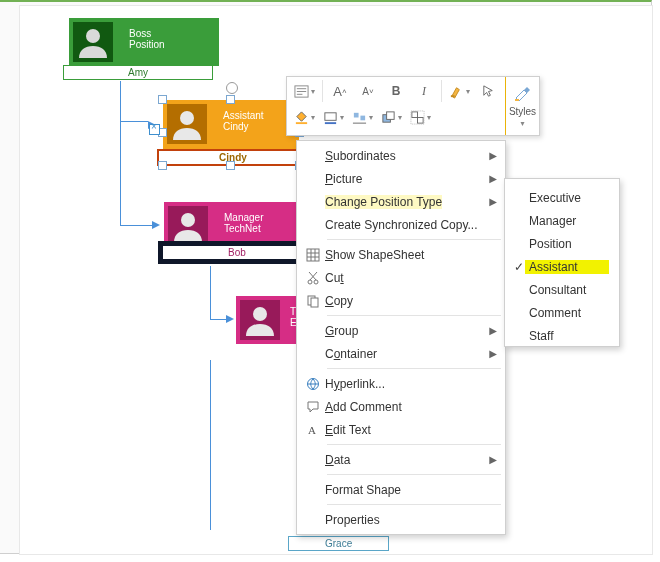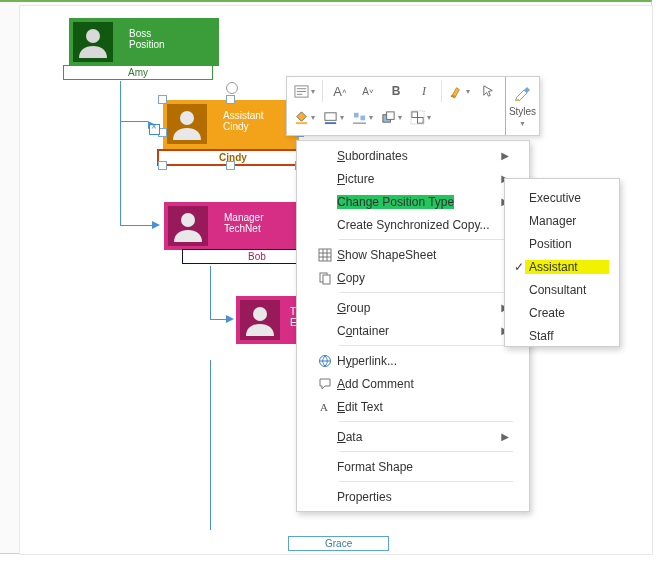--- a/index.html
+++ b/index.html
@@ -120,23 +120,22 @@
   
   .manager {
     left: 144px; top: 196px;
     width: 136px; height: 48px;
     background: #d62d85;
   }
   .manager .avatar { background: #981a5a; }
   .manager .box-labels { left: 60px; }
   .manager .name-plate {
     width: 148px;
-    border: 1px solid #0f172a;
+    border: 5px solid #0f172a;
     color: #a22265;
-    margin-left: 24px;
   }
 
   
   .sub {
     left: 216px; top: 290px;
     width: 80px;   
     height: 48px;
     background: #d62d85;
     overflow: hidden;
   }
@@ -257,21 +256,21 @@
   }
 
   
   .ctx {
     position: absolute;
     left: 296px; top: 140px;
     width: 208px;
     background: #fff;
     border: 1px solid #cfcfcf;
     box-shadow: 2px 3px 6px rgba(0,0,0,.18);
-    padding: 3px 12px;
+    padding: 3px 0;
   }
   .ctx .item {
     display: flex;
     align-items: center;
     height: 23px;
     padding: 0 8px 0 4px;
     position: relative;
     color: #333;
   }
   .ctx .icon-slot {
@@ -283,21 +282,21 @@
   .ctx .icon-slot svg { width: 14px; height: 14px; }
   .ctx .label { flex: 1; }
   .ctx .label u { text-decoration: underline; }
   .ctx .subarrow {
     font-size: 10px;
     color: #666;
     margin-left: 6px;
   }
   .ctx .sep-row { height: 1px; margin: 3px 4px 3px 30px; background: #e3e3e3; }
   .ctx .highlighted .label span.hl {
-    background: #22c55e;
+    background: #fef9c3;
   }
 
   
   .submenu {
     position: absolute;
     left: 504px; top: 178px;
     width: 114px;
     background: #fff;
     border: 1px solid #cfcfcf;
     box-shadow: 2px 3px 6px rgba(0,0,0,.18);
@@ -522,20 +521,30 @@
         <svg viewBox="0 0 14 14">
           <rect x="1" y="1" width="12" height="12" fill="none" stroke="#777"></rect>
           <path d="M1 5h12M1 9h12M5 1v12M9 1v12" stroke="#777"></path>
         </svg>
       </span>
       <span class="label"><u>S</u>how ShapeSheet</span>
     </div>
     <div class="item">
       <span class="icon-slot">
         <svg viewBox="0 0 14 14">
+          <circle cx="4" cy="11" r="2" fill="none" stroke="#777"></circle>
+          <circle cx="10" cy="11" r="2" fill="none" stroke="#777"></circle>
+          <path d="M4 9L11 1M10 9L3 1" stroke="#777"></path>
+        </svg>
+      </span>
+      <span class="label">Cu<u>t</u></span>
+    </div>
+    <div class="item">
+      <span class="icon-slot">
+        <svg viewBox="0 0 14 14">
           <rect x="2" y="2" width="7" height="9" fill="#fff" stroke="#777"></rect>
           <rect x="5" y="4" width="7" height="9" fill="#fff" stroke="#777"></rect>
         </svg>
       </span>
       <span class="label"><u>C</u>opy</span>
     </div>
     <div class="sep-row"></div>
     <div class="item">
       <span class="icon-slot"></span>
       <span class="label"><u>G</u>roup</span>
@@ -606,19 +615,19 @@
     <div class="sitem selected">
       <span class="chk">✓</span>
       <span class="slabel">Assistant</span>
     </div>
     <div class="sitem">
       <span class="chk"></span>
       <span class="slabel">Consultant</span>
     </div>
     <div class="sitem">
       <span class="chk"></span>
-      <span class="slabel">Create</span>
+      <span class="slabel">Comment</span>
     </div>
     <div class="sitem">
       <span class="chk"></span>
       <span class="slabel">Staff</span>
     </div>
   </div>
 
 </body></html>

